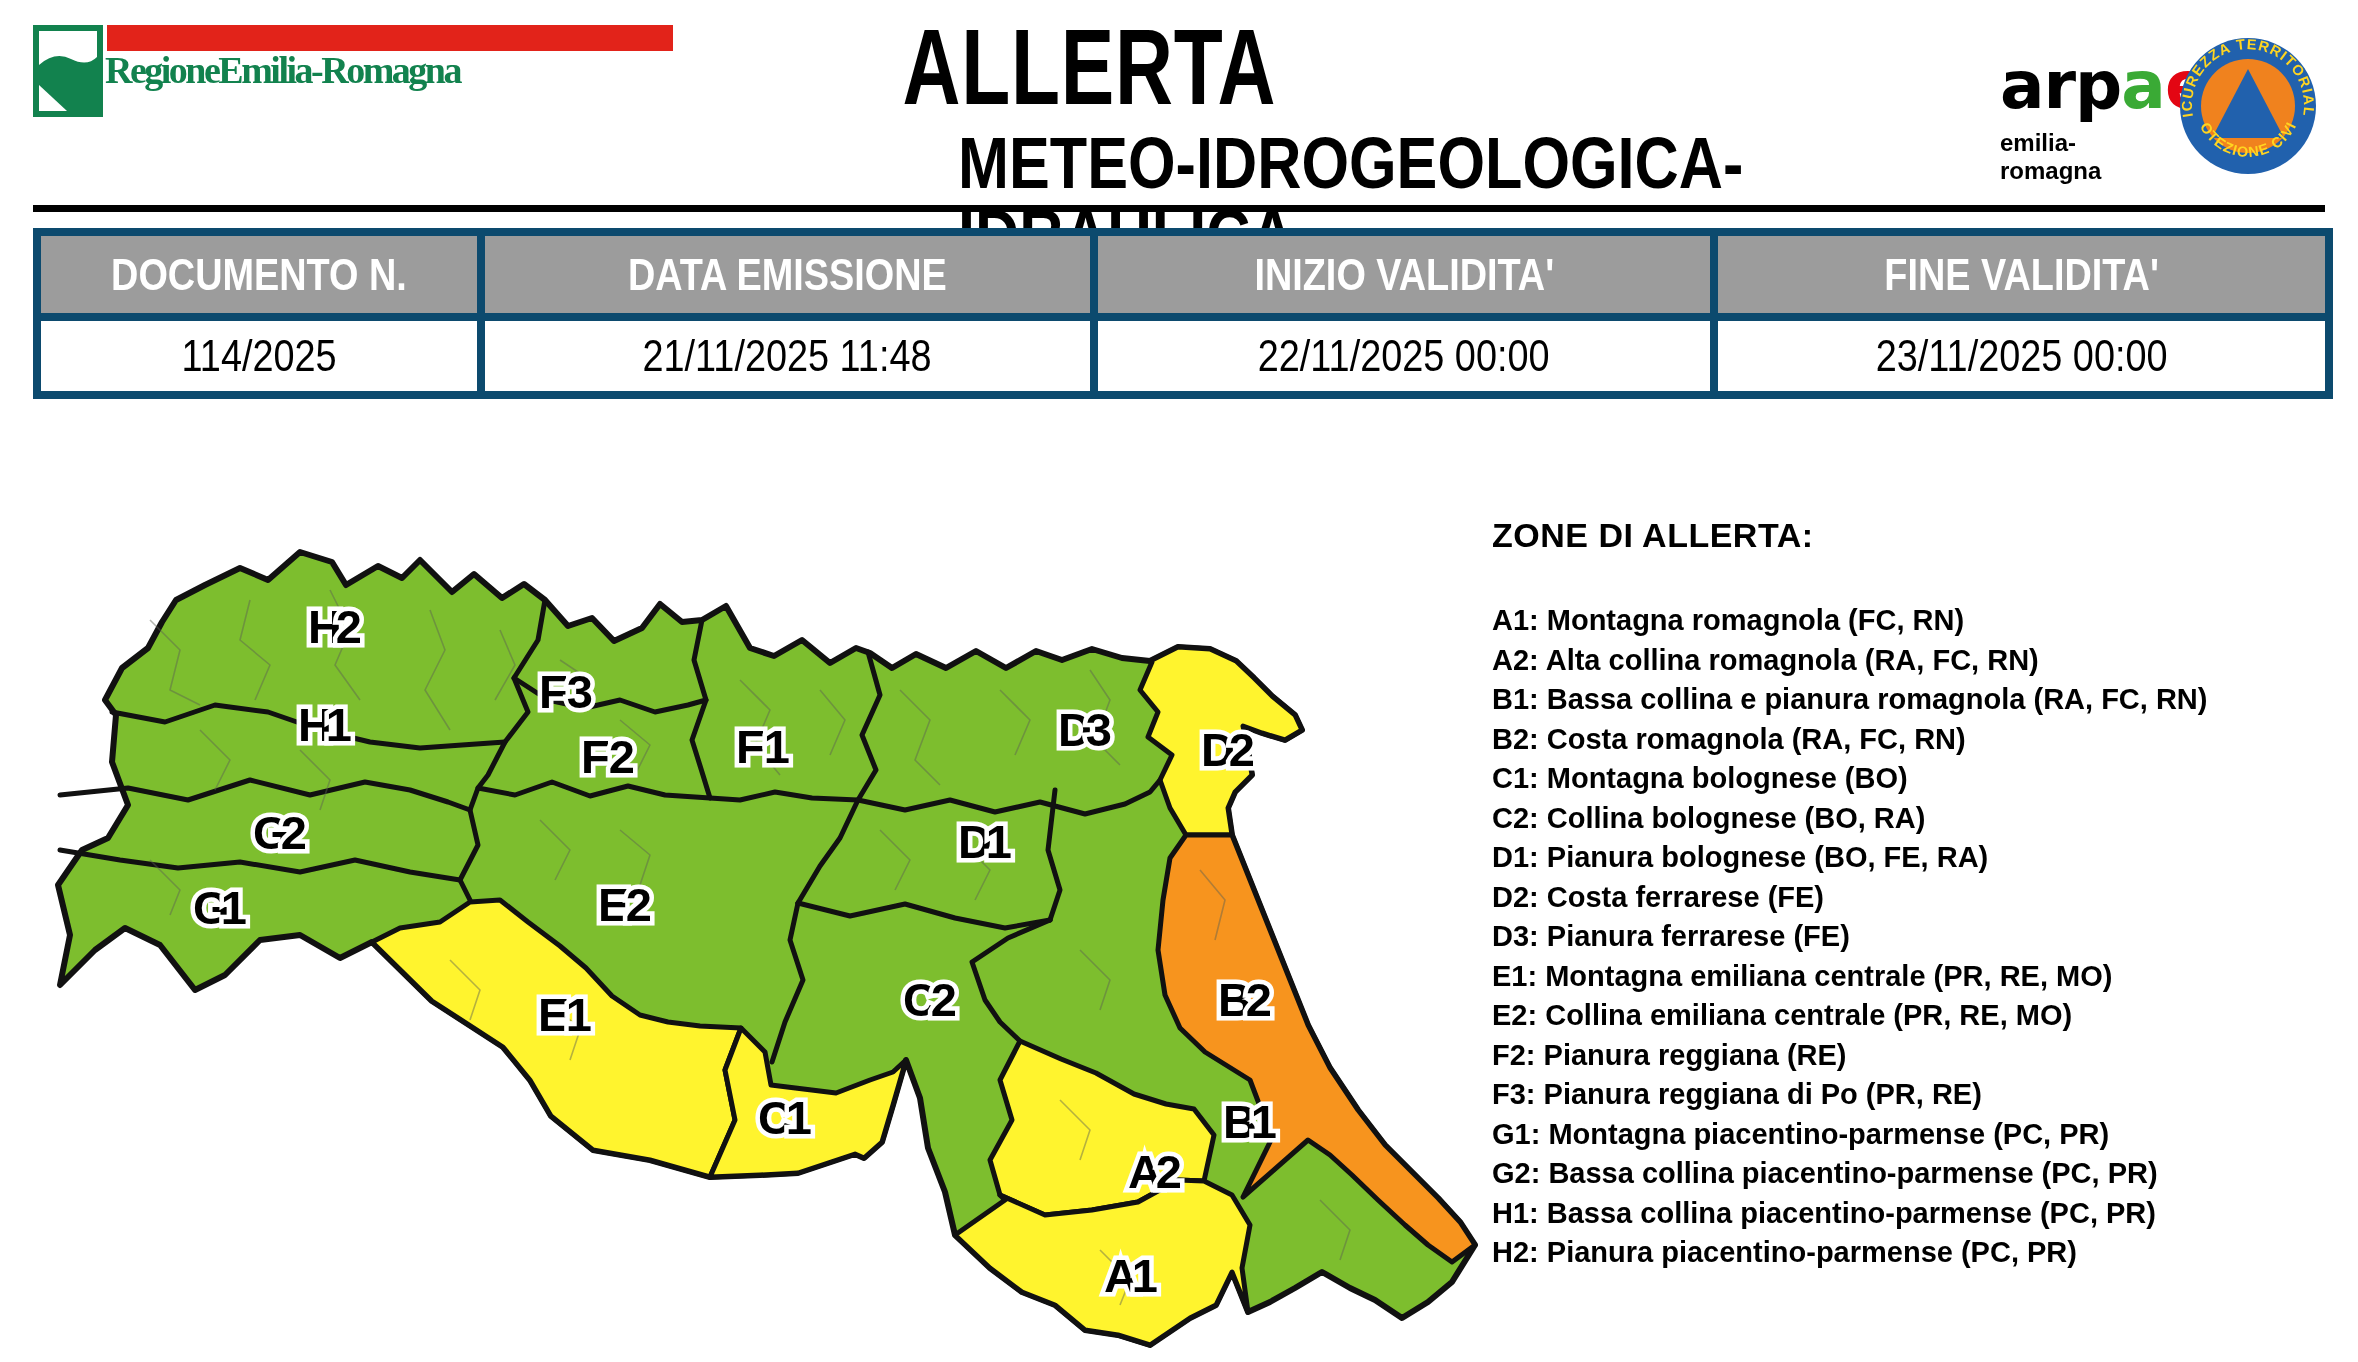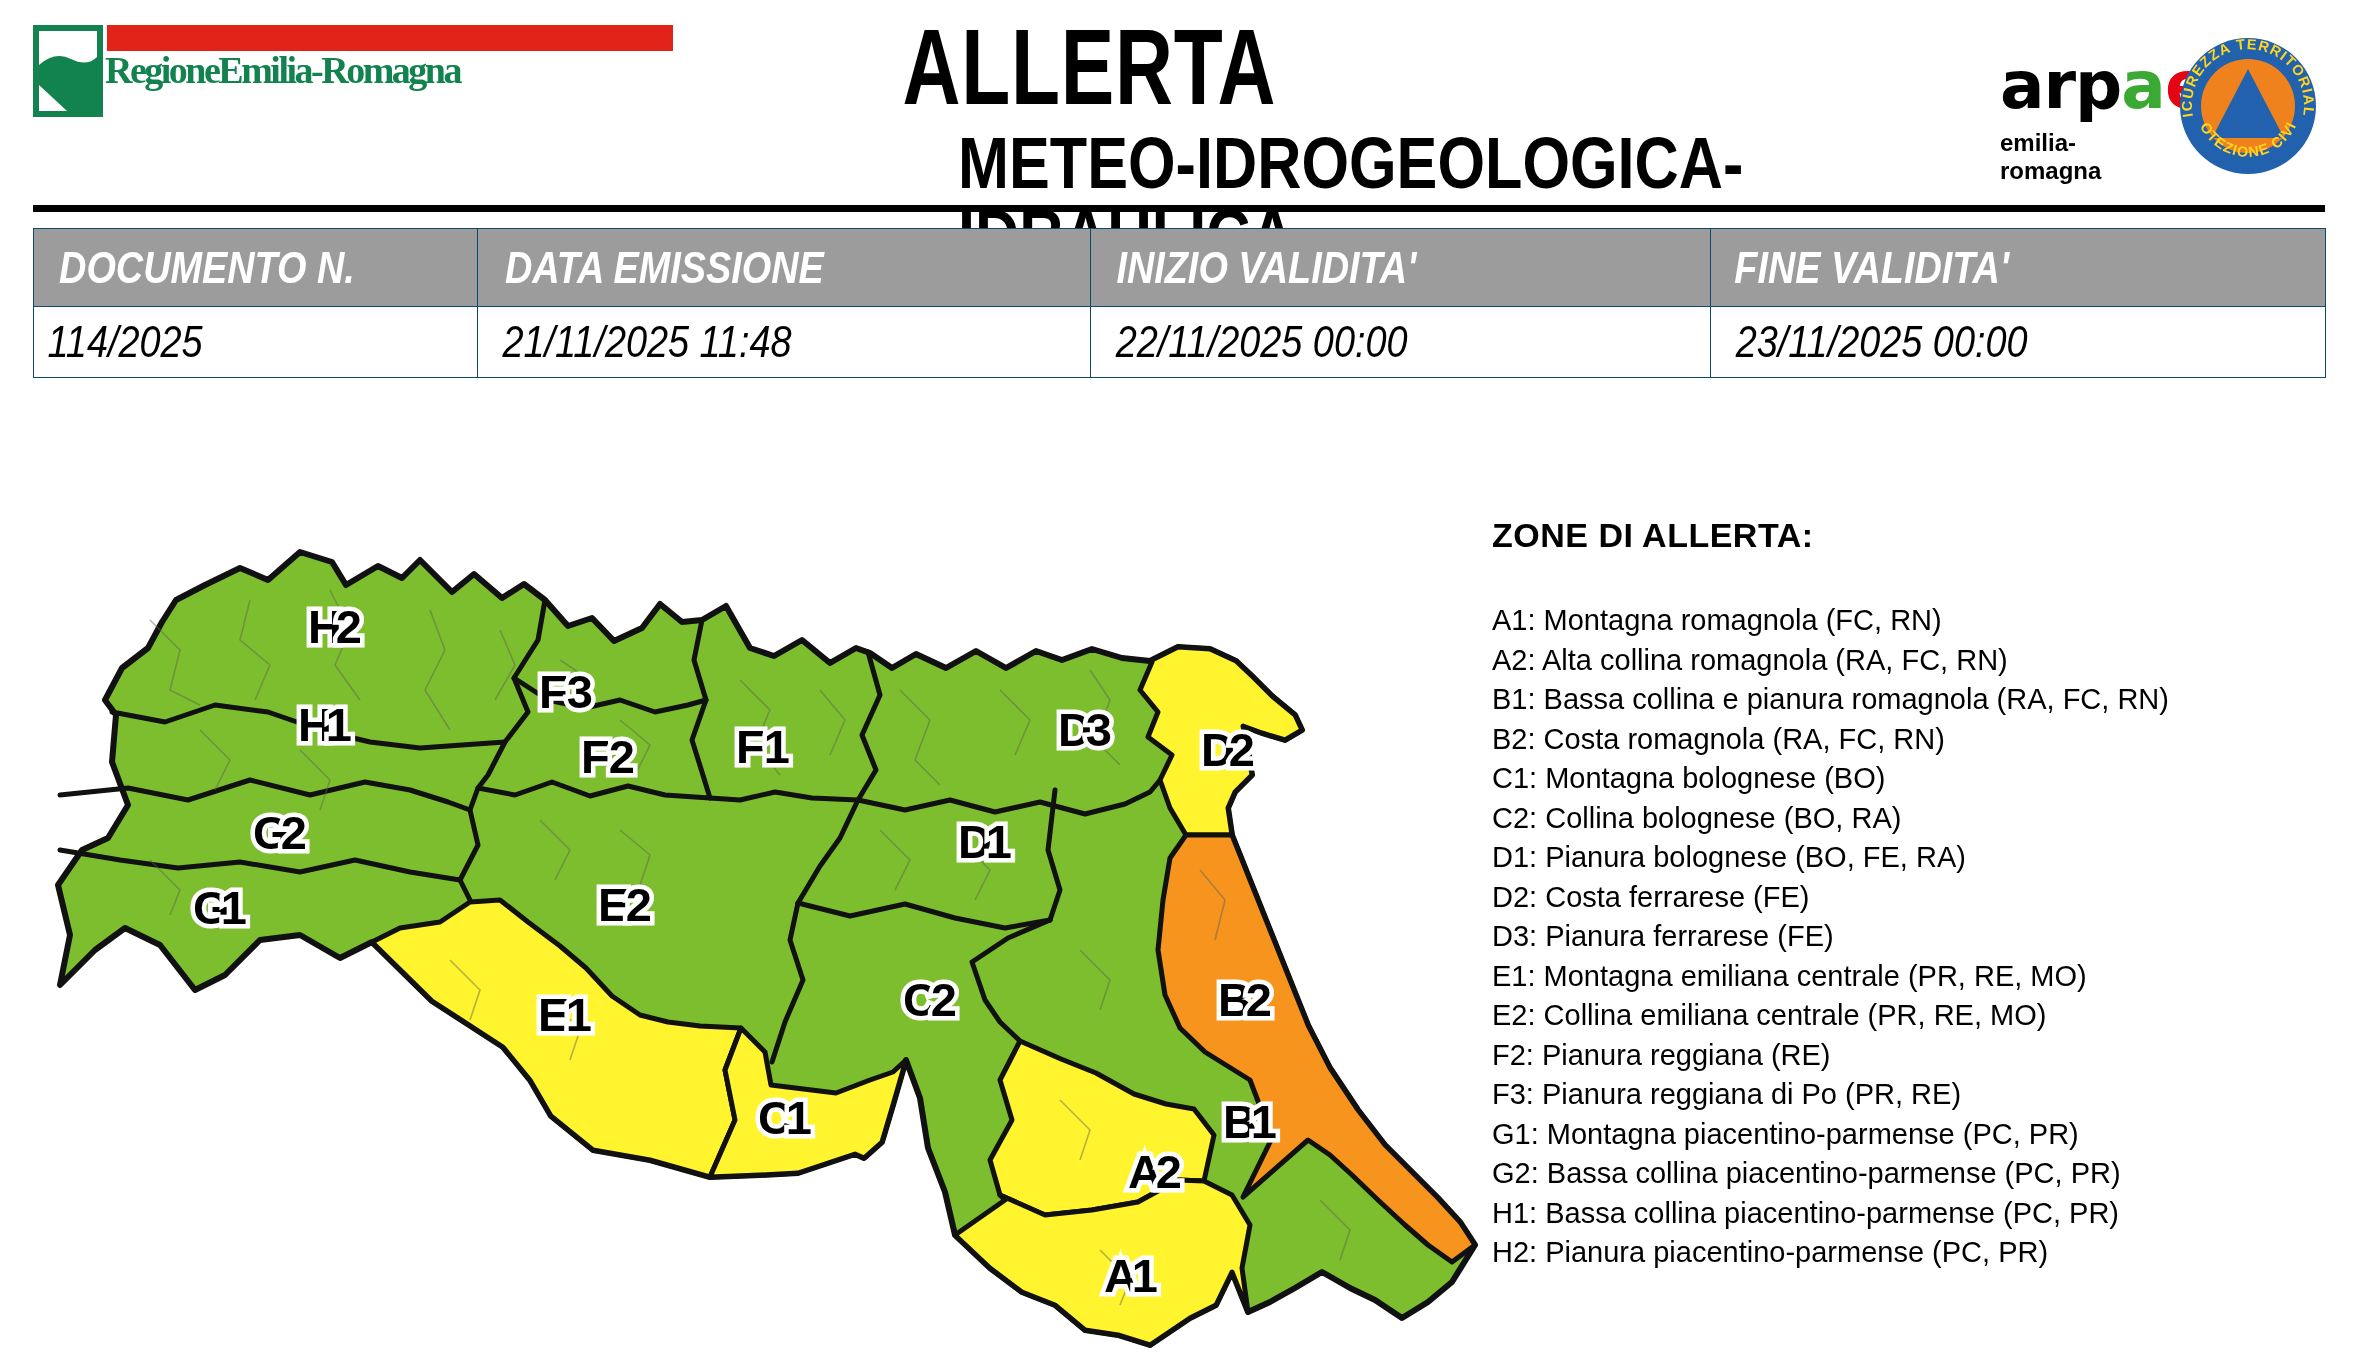--- a/index.html
+++ b/index.html
@@ -18,39 +18,39 @@
   .title-l2{font-size:72px;font-weight:bold;display:inline-block;transform:scaleX(.85);transform-origin:100% 50%;margin-top:6px;letter-spacing:0px;}
   .arpae{position:absolute;left:2000px;top:56px;width:170px;}
   .arpae-word{font-size:66px;font-weight:bold;letter-spacing:-1px;line-height:.9;font-family:"DejaVu Sans",sans-serif;}
   .arpae-word .g{color:var(--arpae-green);} .arpae-word .r{color:var(--arpae-red);}
   .arpae-sub{font-size:24px;font-weight:bold;margin-top:14px;letter-spacing:0;}
   .emblem{position:absolute;left:2178px;top:36px;}
 
   
   .toprule{position:absolute;left:33px;top:205px;width:2292px;height:7px;background:#000;}
   table.doc{position:absolute;left:33px;top:228px;width:2292px;border-collapse:collapse;table-layout:fixed;}
-  table.doc th,table.doc td{border:1px solid #0c4a6e;text-align:left;vertical-align:middle;font-style:italic;}
+  table.doc th,table.doc td{border:8px solid #0c4a6e;text-align:center;vertical-align:middle;}
   table.doc th{background:var(--th-bg);color:#fff;font-size:44px;height:75px;font-weight:bold;}
   table.doc td{background:#fff;font-size:44px;height:68px;font-weight:normal;}
   .squish{display:inline-block;transform:scaleX(.86);transform-origin:50% 50%;white-space:nowrap;}
   col.c1{width:444px;} col.c2{width:613px;} col.c3{width:620px;} col.c4{width:615px;}
 
   
   .map-svg{position:absolute;left:0;top:0;}
   .terr{fill:var(--verde);stroke:#111;stroke-width:6;stroke-linejoin:round;} .lvl-gialla{fill:var(--gialla);} .lvl-arancione{fill:var(--arancione);}
   .zone{stroke:#111;stroke-width:5;stroke-linejoin:round;}
   .zb{fill:none;stroke:#111;stroke-width:5;stroke-linejoin:round;stroke-linecap:round;}
   .muni{fill:none;stroke:#5a5f52;stroke-width:1.6;opacity:.45;stroke-linejoin:round;}
   .zlabel{font-family:"Liberation Sans",sans-serif;font-size:47px;font-weight:bold;fill:#000;
           stroke:#fff;stroke-width:9px;paint-order:stroke;text-anchor:middle;}
 
   
   .legend{position:absolute;left:1492px;top:516px;width:860px;}
   .legend-h{font-size:34px;font-weight:bold;letter-spacing:.5px;}
-  .legend ul{list-style:none;margin:46px 0 12px 0;padding:0;}
+  .legend ul{list-style:none;margin:46px 0 12px 0;padding:0;font-weight:bold;}
   .legend li{font-size:29px;line-height:39.5px;white-space:nowrap;}
 
   
   .emb-txt{font-family:"Liberation Sans",sans-serif;font-size:14.5px;font-weight:bold;
            fill:var(--emblem-yellow);letter-spacing:1.2px;}
 </style>
 </head>
 <body>
 
 <div class="page">

